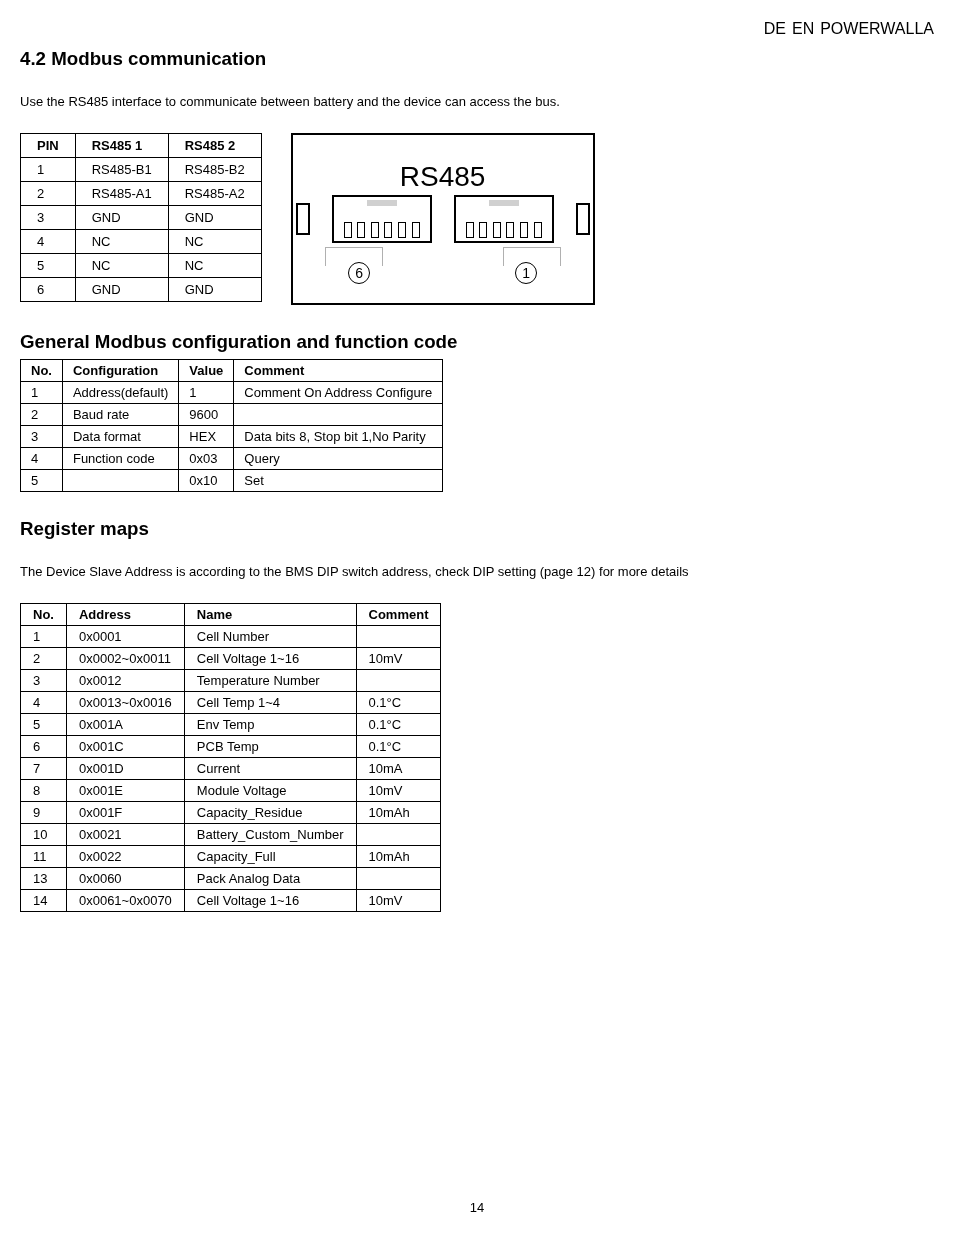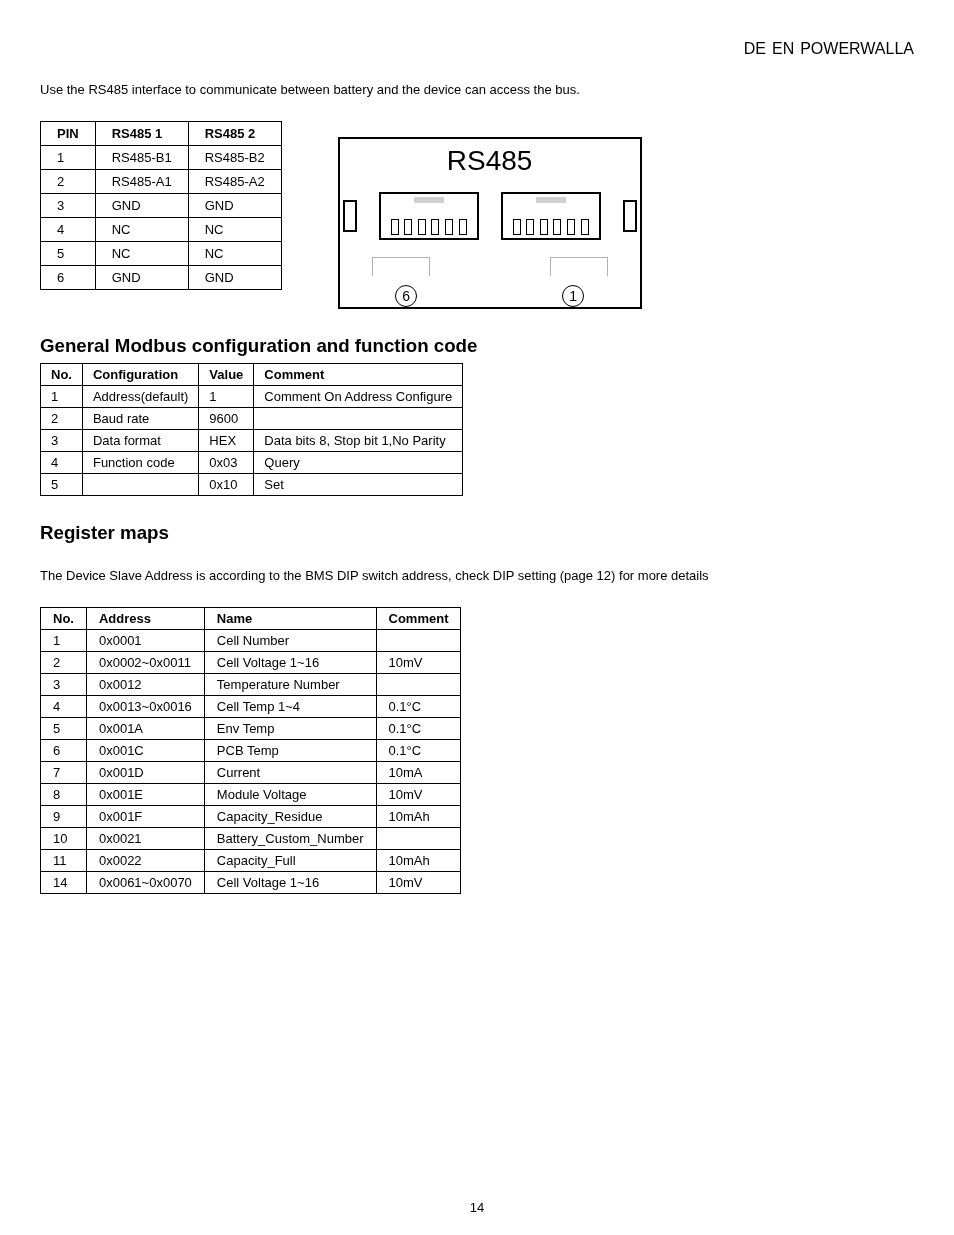--- a/index.html
+++ b/index.html
@@ -7,38 +7,38 @@
     padding: 0;
     background: #ffffff;
     font-family: Arial, Helvetica, sans-serif;
     color: #000000;
   }
   .page {
     width: 954px;
     min-height: 1235px;
     position: relative;
     box-sizing: border-box;
-    padding: 40px;
+    padding: 20px;
   }
   .header-row {
     display: flex;
     justify-content: flex-end;
     margin-bottom: 6px;
   }
   .lng {
     margin-left: 6px;
   }
   h3.sect {
     margin: 10px 0 6px 0;
     font-weight: bold;
   }
   .pin-row {
     display: flex;
     align-items: flex-start;
-    gap: 56px;
+    gap: 29px;
   }
   table {
     border-collapse: collapse;
   }
   table, th, td {
     border: 1px solid #000;
   }
   td, th {
     font-size: 13px;
     padding: 3px 8px;
@@ -48,22 +48,21 @@
     padding: 4px 16px;
   }
   .conn-box {
     border: 2px solid #000;
     width: 300px;
     height: 168px;
     position: relative;
     display: flex;
     flex-direction: column;
     align-items: center;
-    justify-content: space-between;
-    margin-top: 16px;
+    justify-content: center;
   }
   .conn-label {
     font-family: Arial, sans-serif;
     font-weight: 400;
     font-size: 28px;
     margin-top: 6px;
   }
   .jacks {
     display: flex;
     gap: 22px;
@@ -152,20 +151,21 @@
 <body>
 
 <div class="page">
 
   <div class="header-row">
     <span class="lng">DE</span>
     <span class="lng">EN</span>
     <span class="lng">POWERWALLA</span>
   </div>
 
+  <h3 class="sect">4.2 Modbus communication</h3>
   <div class="note">Use the RS485 interface to communicate between battery and the device can access the bus.</div>
 
   <div class="pin-row">
 
     <table class="pin-table">
       <tbody>
           <tr>
         <th>PIN</th>
         <th>RS485 1</th>
         <th>RS485 2</th>
@@ -361,20 +361,26 @@
           <td>Battery_Custom_Number</td>
           <td></td>
         </tr>
     <tr>
           <td>11</td>
           <td>0x0022</td>
           <td>Capacity_Full</td>
           <td>10mAh</td>
         </tr>
     <tr>
+          <td>13</td>
+          <td>0x0060</td>
+          <td>Pack Analog Data</td>
+          <td></td>
+        </tr>
+    <tr>
           <td>14</td>
           <td>0x0061~0x0070</td>
           <td>Cell Voltage 1~16</td>
           <td>10mV</td>
         </tr>
   </tbody>
     </table>
 
   <div style="position:absolute; bottom:20px; left:0; right:0; text-align:center; font-size:13px;">14</div>
 

